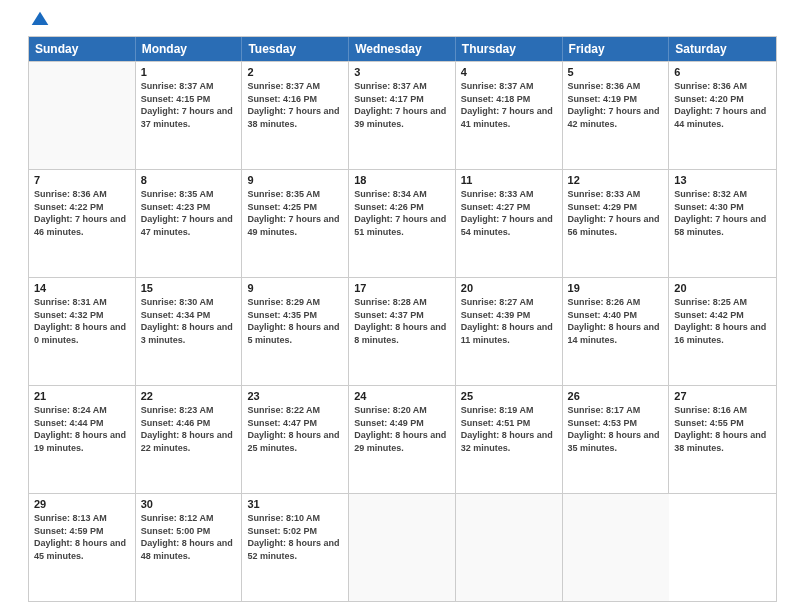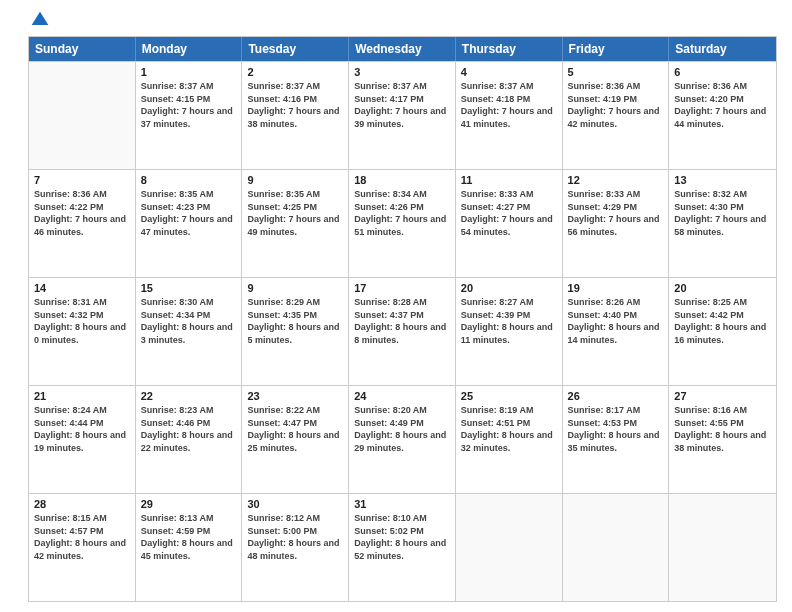--- a/index.html
+++ b/index.html
@@ -263,24 +263,20 @@
             <div class="day-num">26</div>
             <div class="day-info">Sunrise: 8:17 AM<br>Sunset: 4:53 PM<br>Daylight: 8 hours and 35 minutes.</div>
           </div>
           <div class="cal-cell">
             <div class="day-num">27</div>
             <div class="day-info">Sunrise: 8:16 AM<br>Sunset: 4:55 PM<br>Daylight: 8 hours and 38 minutes.</div>
           </div>
         </div>
         <div class="cal-row">
           <div class="cal-cell">
-            <div class="day-num">28</div>
-            <div class="day-info">Sunrise: 8:15 AM<br>Sunset: 4:57 PM<br>Daylight: 8 hours and 42 minutes.</div>
-          </div>
-          <div class="cal-cell">
             <div class="day-num">29</div>
             <div class="day-info">Sunrise: 8:13 AM<br>Sunset: 4:59 PM<br>Daylight: 8 hours and 45 minutes.</div>
           </div>
           <div class="cal-cell">
             <div class="day-num">30</div>
             <div class="day-info">Sunrise: 8:12 AM<br>Sunset: 5:00 PM<br>Daylight: 8 hours and 48 minutes.</div>
           </div>
           <div class="cal-cell">
             <div class="day-num">31</div>
             <div class="day-info">Sunrise: 8:10 AM<br>Sunset: 5:02 PM<br>Daylight: 8 hours and 52 minutes.</div>

